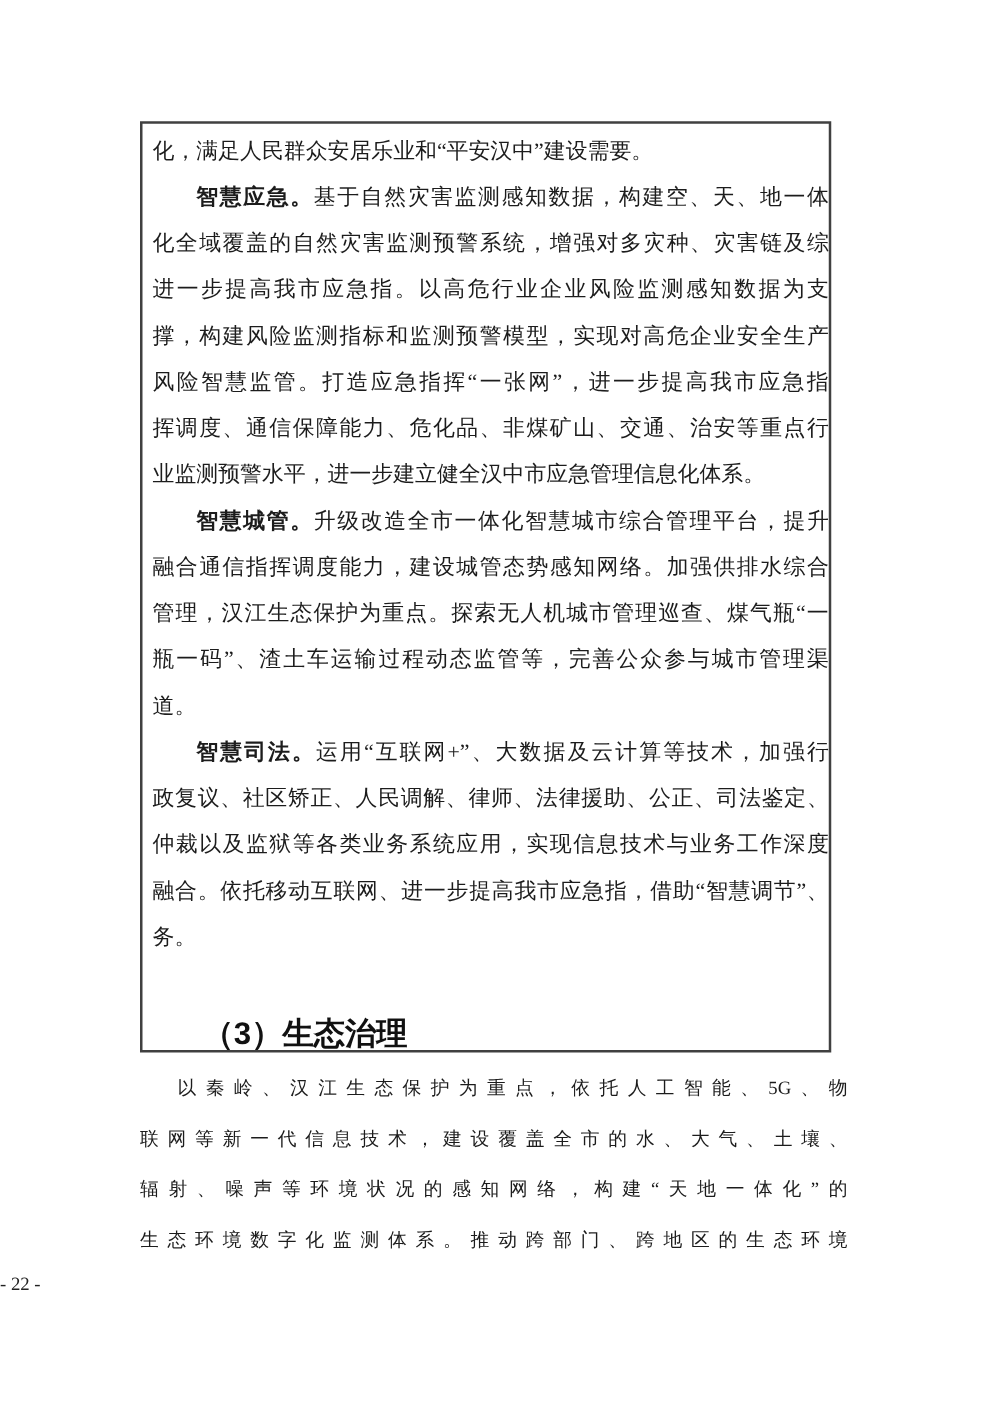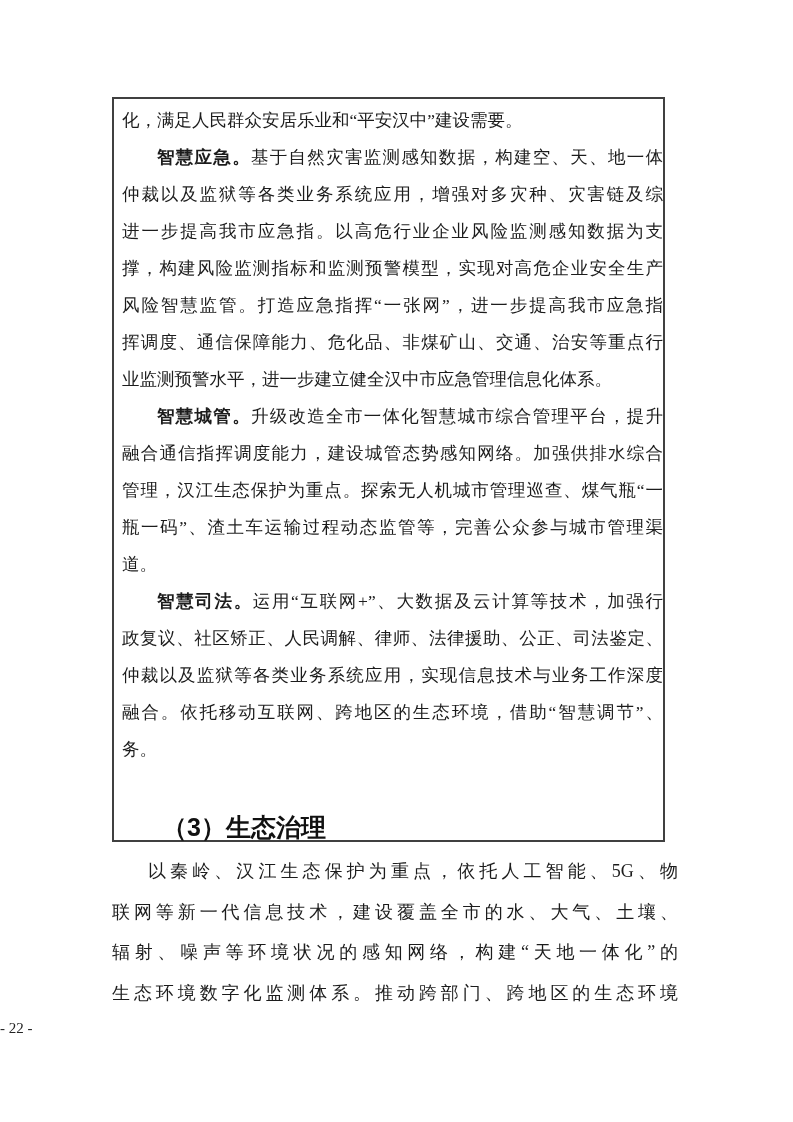--- a/index.html
+++ b/index.html
@@ -50,21 +50,21 @@
     text-indent: 2em;
     color: #111111;
   }
   .eco-paragraph {
     position: absolute;
     left: 112px;
     top: 851px;
     width: 566px;
   }
   .eco-paragraph .line {
-    font-size: 18px;
+    font-size: 15px;
     height: 40.5px;
     line-height: 40.5px;
     text-align: justify;
     text-align-last: justify;
     overflow: hidden;
   }
   .page-footer {
     position: absolute;
     left: 0;
     top: 1020px;
@@ -74,35 +74,35 @@
   }
 </style>
 </head>
 <body>
 
 <div class="page">
 
   <div class="text-box">
       <div class="line end">化，满足人民群众安居乐业和“平安汉中”建设需要。</div>
       <div class="line indent"><span class="lead">智慧应急。</span>基于自然灾害监测感知数据，构建空、天、地一体</div>
-      <div class="line">仲裁以及监狱等各类业务系统应用，增强对多灾种、灾害链及综</div>
+      <div class="line">化全域覆盖的自然灾害监测预警系统，增强对多灾种、灾害链及综</div>
       <div class="line">进一步提高我市应急指。以高危行业企业风险监测感知数据为支</div>
       <div class="line">撑，构建风险监测指标和监测预警模型，实现对高危企业安全生产</div>
       <div class="line">风险智慧监管。打造应急指挥“一张网”，进一步提高我市应急指</div>
       <div class="line">挥调度、通信保障能力、危化品、非煤矿山、交通、治安等重点行</div>
       <div class="line end">业监测预警水平，进一步建立健全汉中市应急管理信息化体系。</div>
       <div class="line indent"><span class="lead">智慧城管。</span>升级改造全市一体化智慧城市综合管理平台，提升</div>
       <div class="line">融合通信指挥调度能力，建设城管态势感知网络。加强供排水综合</div>
       <div class="line">管理，汉江生态保护为重点。探索无人机城市管理巡查、煤气瓶“一</div>
       <div class="line">瓶一码”、渣土车运输过程动态监管等，完善公众参与城市管理渠</div>
       <div class="line end">道。</div>
       <div class="line indent"><span class="lead">智慧司法。</span>运用“互联网+”、大数据及云计算等技术，加强行</div>
       <div class="line">政复议、社区矫正、人民调解、律师、法律援助、公正、司法鉴定、</div>
       <div class="line">仲裁以及监狱等各类业务系统应用，实现信息技术与业务工作深度</div>
-      <div class="line">融合。依托移动互联网、跨地区的生态环境，借助“智慧调节”、</div>
+      <div class="line">融合。依托移动互联网、进一步提高我市应急指，借助“智慧调节”、</div>
       <div class="line end">务。</div>
     </div>
 
   <h2 class="section-heading">（3）生态治理</h2>
 
   <div class="eco-paragraph">
       <div class="line indent">以秦岭、汉江生态保护为重点，依托人工智能、5G、物</div>
       <div class="line">联网等新一代信息技术，建设覆盖全市的水、大气、土壤、</div>
       <div class="line">辐射、噪声等环境状况的感知网络，构建“天地一体化”的</div>
       <div class="line">生态环境数字化监测体系。推动跨部门、跨地区的生态环境</div>

